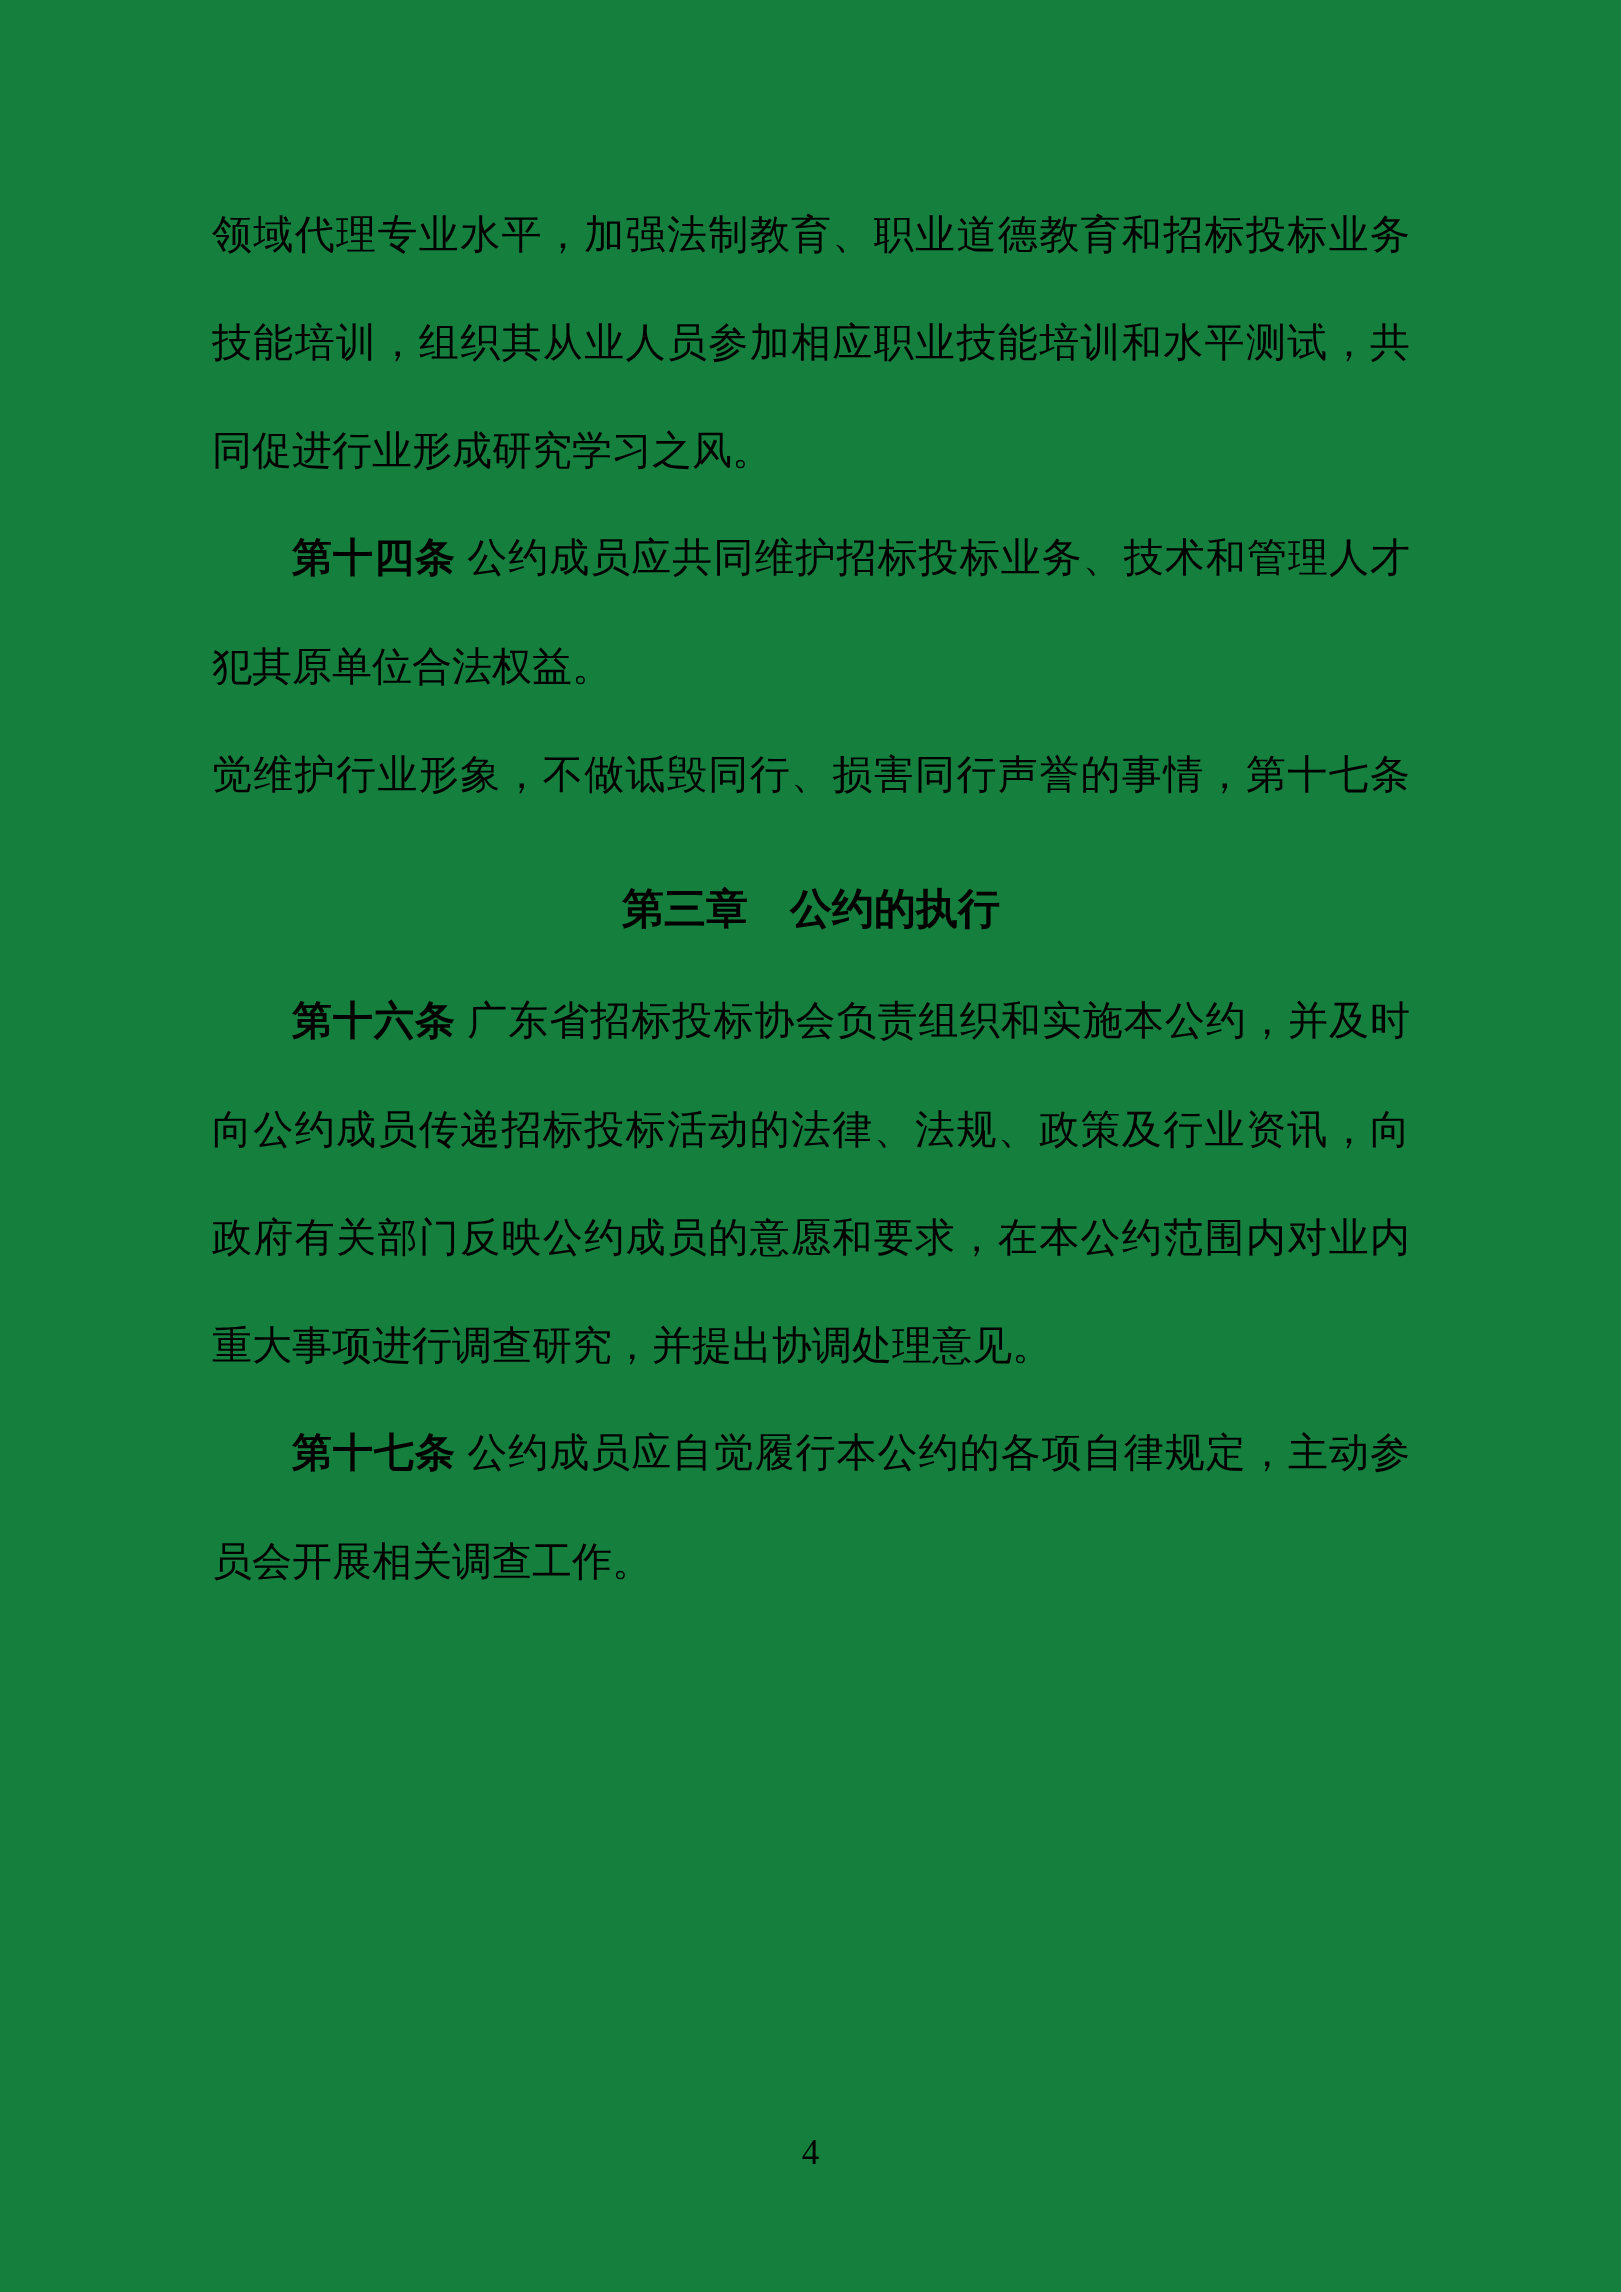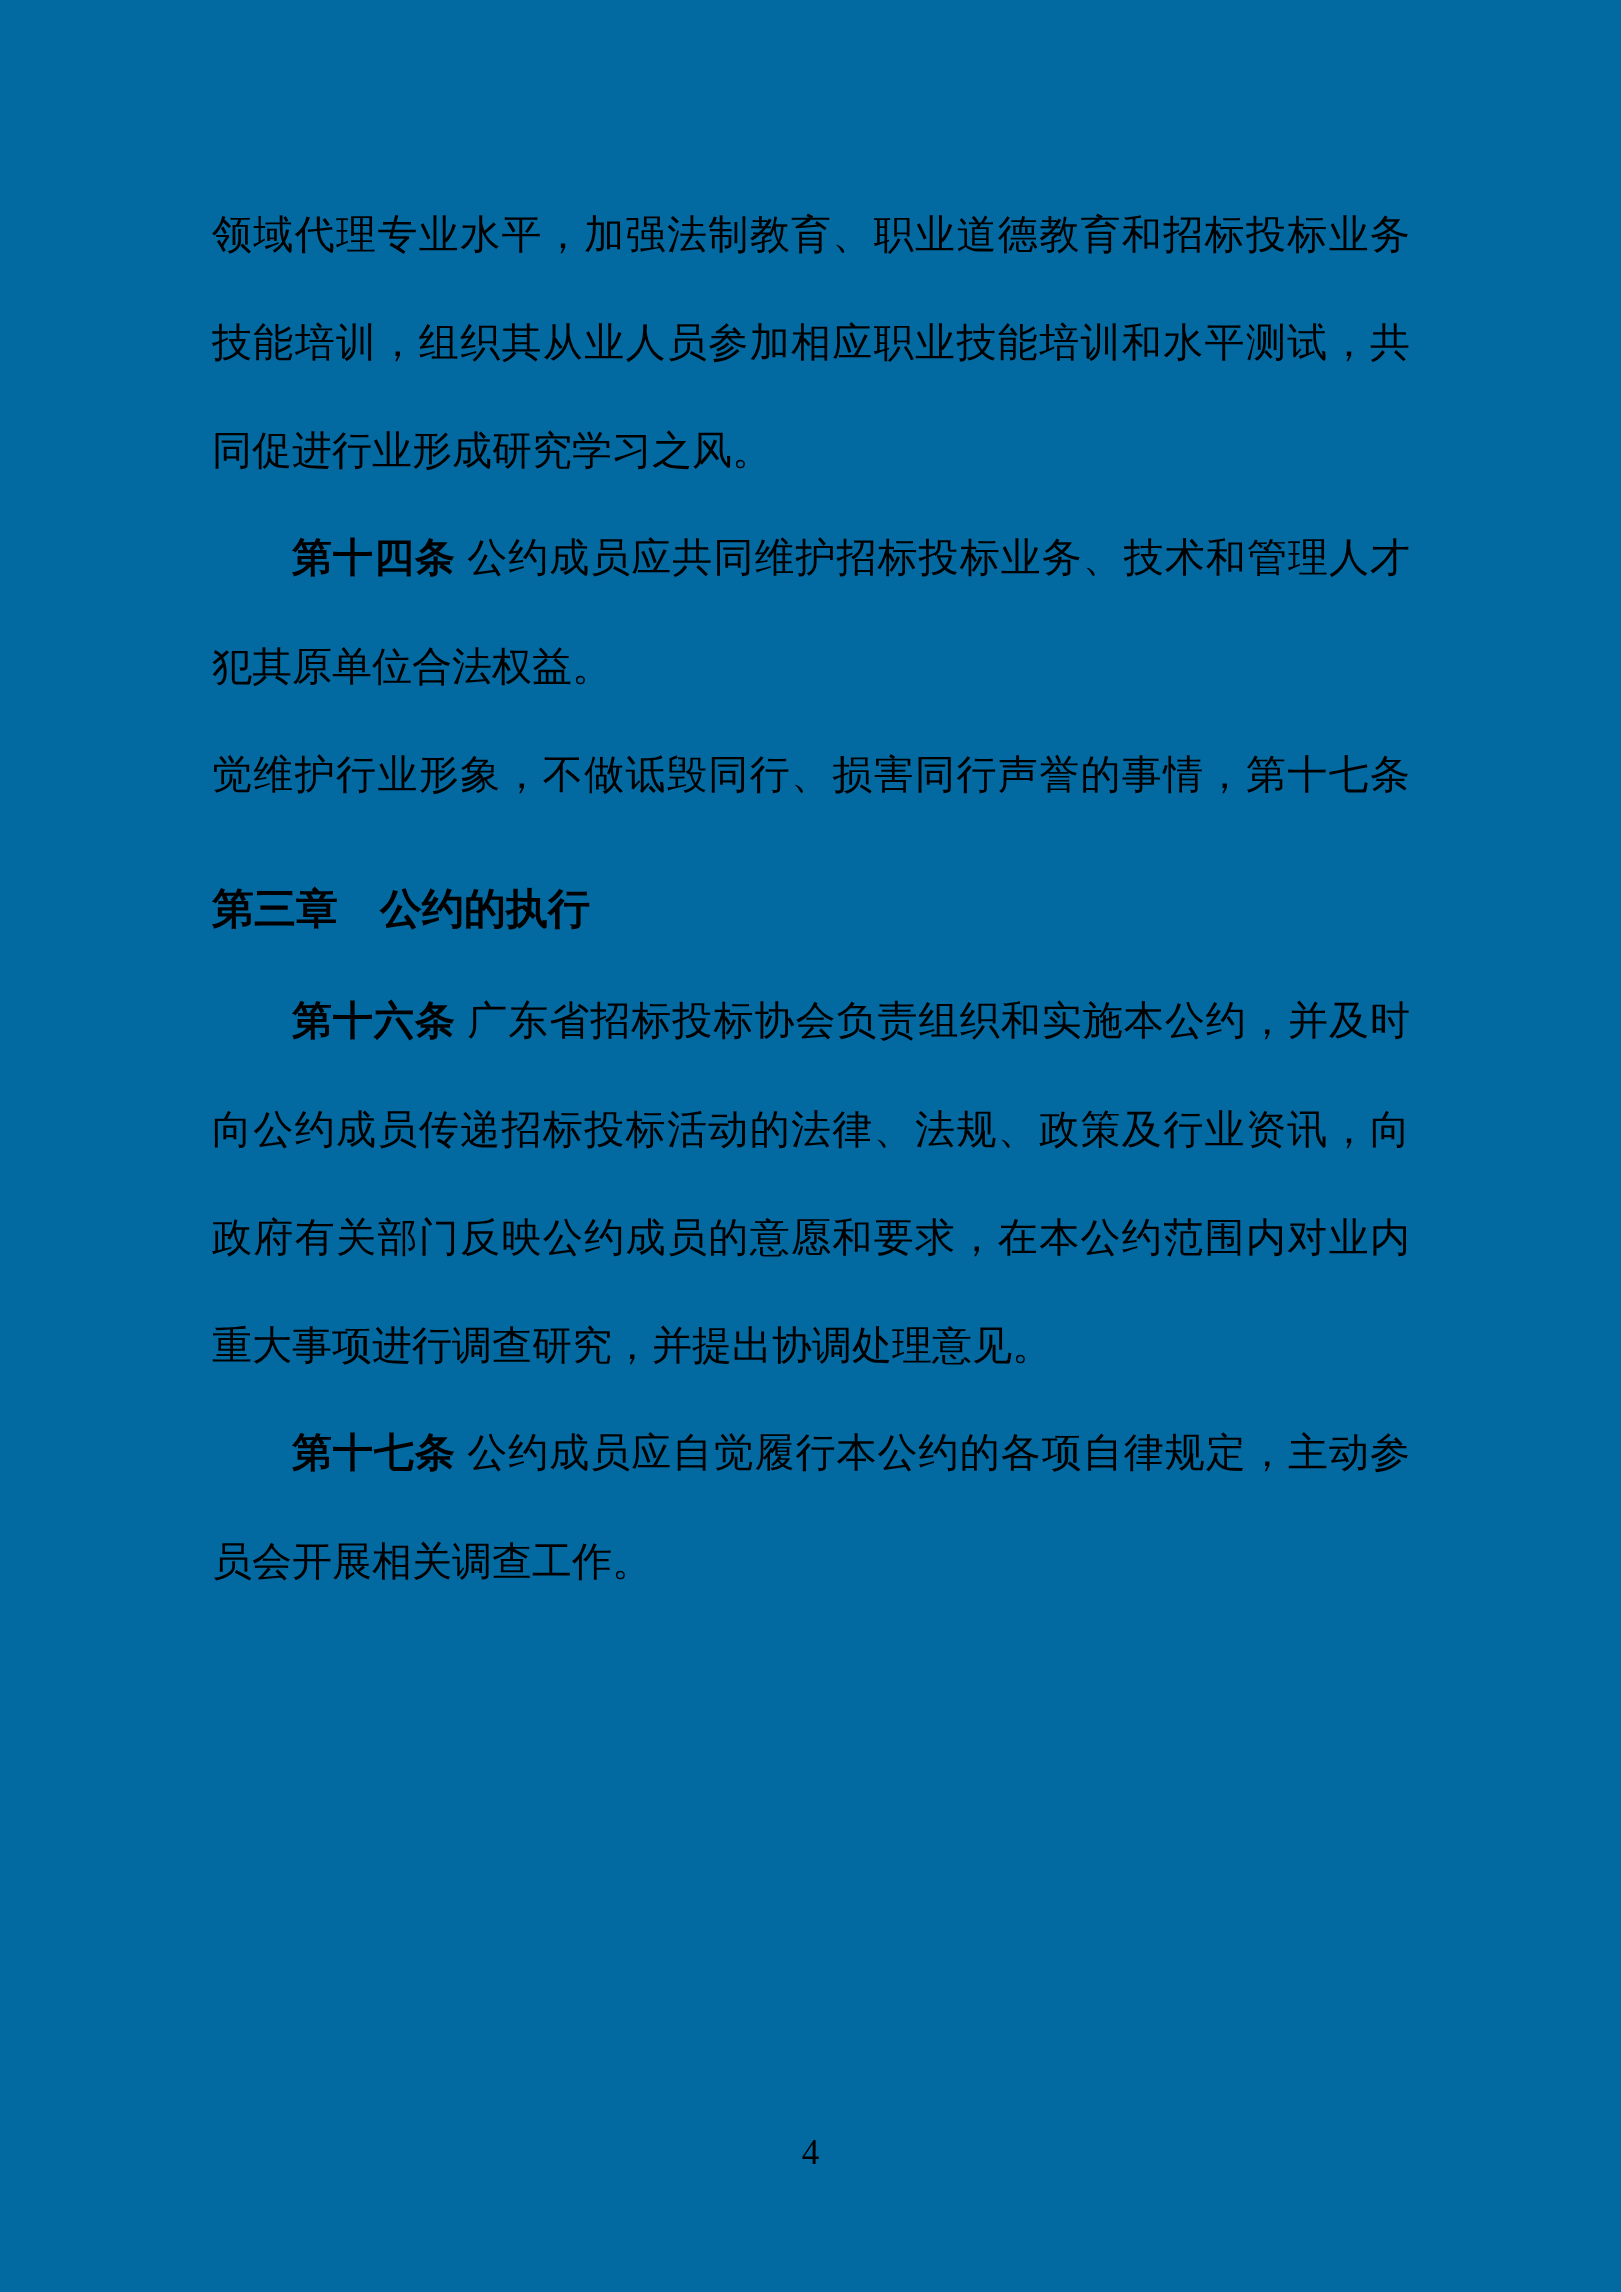--- a/index.html
+++ b/index.html
@@ -4,21 +4,21 @@
 <style>
   html, body {
     margin: 0;
     padding: 0;
     background: #ffffff;
   }
   .page {
     position: relative;
     width: 1621px;
     height: 2293px;
-    background: #0369a1;
+    background: #15803d;
     color: #000000;
     font-family: "Liberation Sans", sans-serif;
     overflow: hidden;
   }
   .content {
     position: absolute;
     left: 212px;
     top: 180px;
     width: 1198px;
   }
@@ -37,20 +37,21 @@
     text-indent: 80px;
     font-family: Liberation Serif, serif;
   }
   .label {
     font-weight: bold;
   }
   .chapter-heading {
     height: 108px;
     line-height: 108px;
     margin: 27.4px 0 3.9px 0;
+    text-align: center;
     font-size: 42px;
     font-weight: bold;
     color: #000000;
   }
   .page-footer {
     position: absolute;
     top: 2133px;
     left: 0;
     width: 100%;
     text-align: center;

